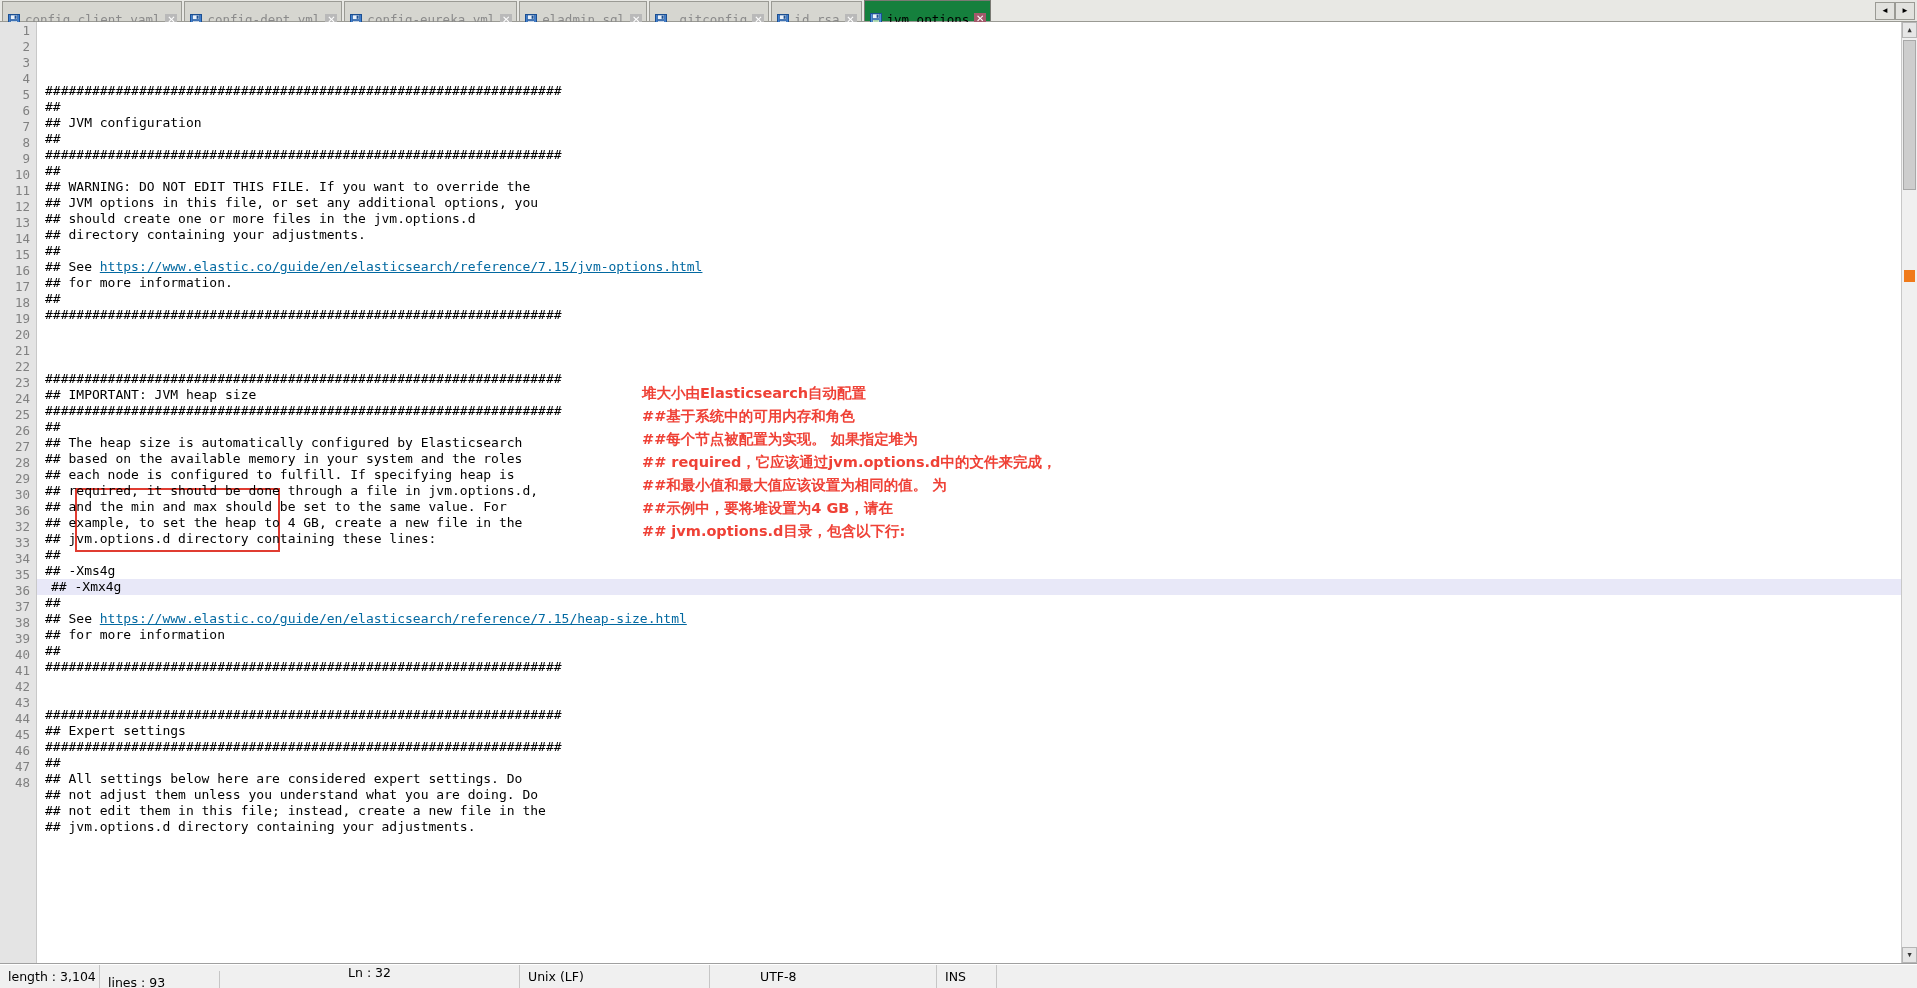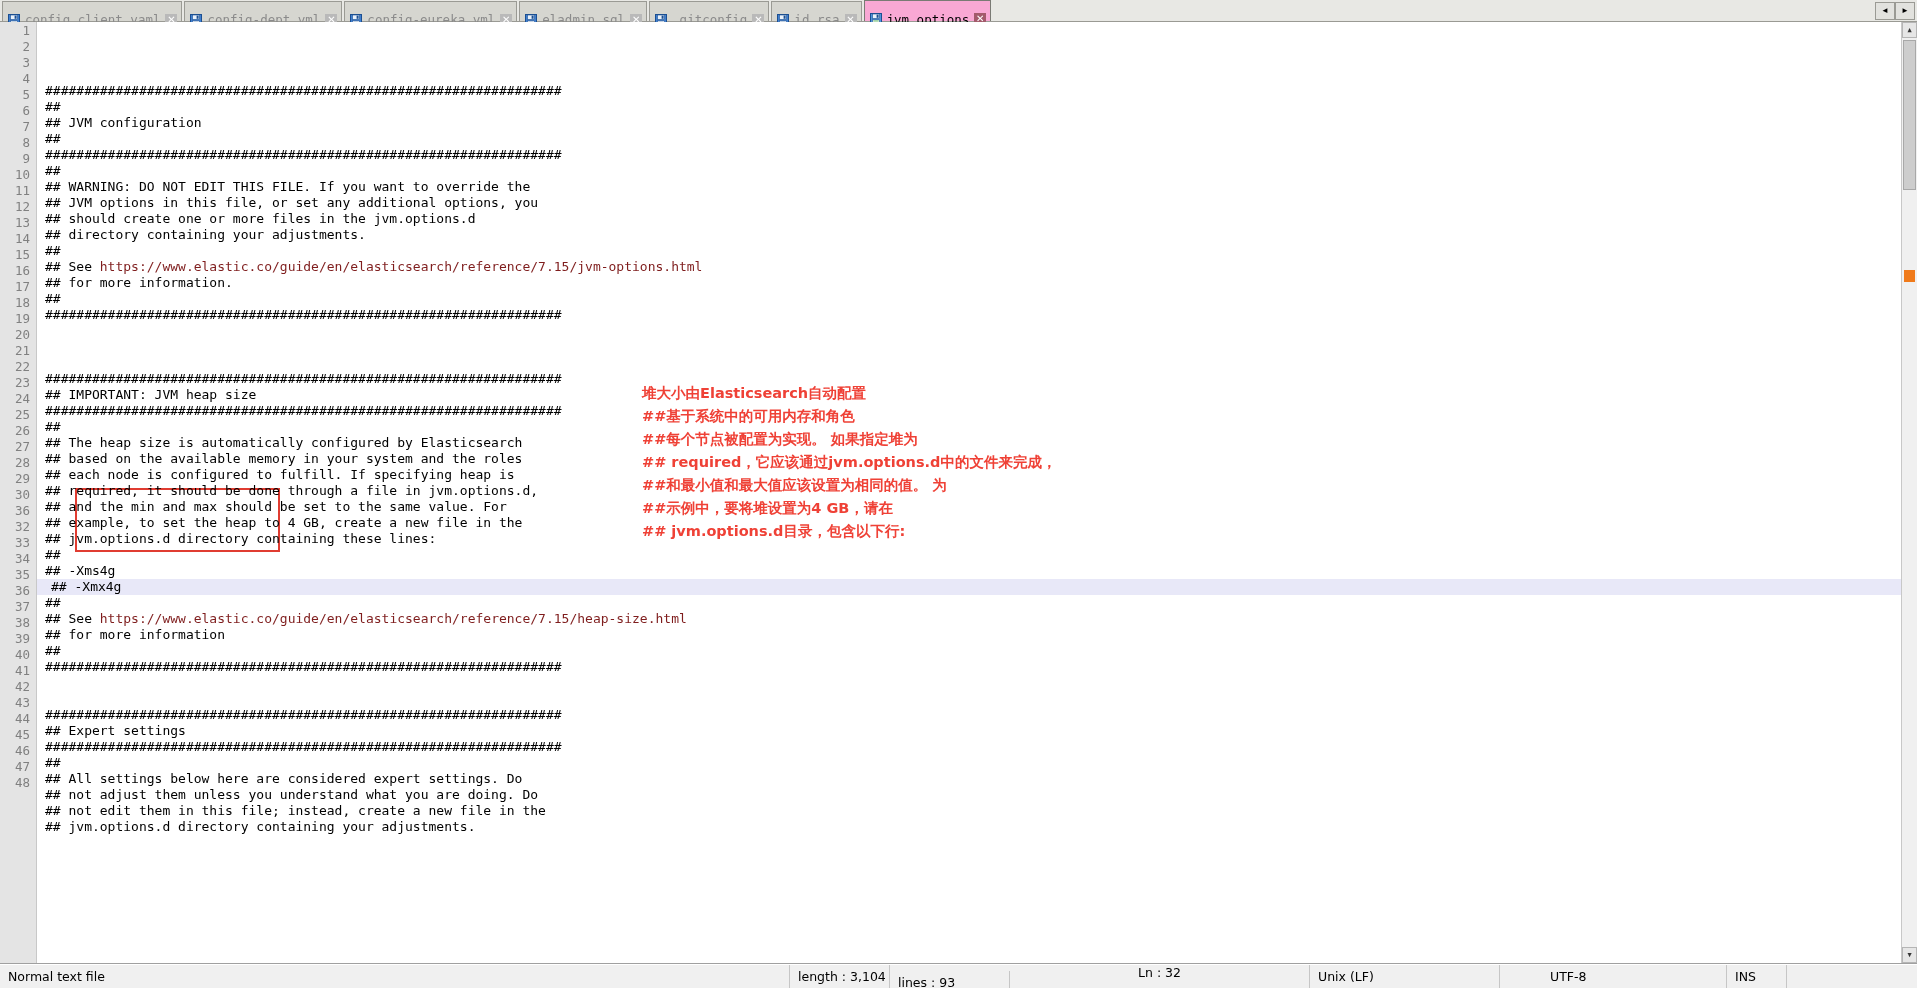--- a/index.html
+++ b/index.html
@@ -29,21 +29,21 @@
     border:1px solid #9a9a94;
     border-bottom:none;
     margin-right:2px;
     font-family:"DejaVu Sans Mono","Liberation Mono",monospace;
     font-size:12.5px;
     color:#8b8b8b;
     white-space:nowrap;
     cursor:pointer;
   }
   .tab.active{
-    background:#f9a8d4;
+    background:#15803d;
     color:#000000;
     height:21px;
     border-color:#7a7a74;
     justify-content:space-between;
   }
   .tab .disk{
     width:12px;height:12px;position:relative;flex:0 0 auto;
     display:inline-block;
   }
   .tab .disk svg{display:block;}
@@ -95,21 +95,21 @@
     padding-top:1px;padding-left:8px;
     box-sizing:border-box;
     overflow:hidden;
     font-family:"DejaVu Sans Mono","Liberation Mono",monospace;
     font-size:13px;
     color:#000000;
     white-space:pre;
   }
   .code .row{height:16px;line-height:16px;position:relative;}
   .code .row.cur{background:#e8e8f8;margin-left:-8px;padding-left:14px;}
-  .code a.url{color:#7f1d1d;text-align:right;}
+  .code a.url{color:#0369a1;text-decoration:underline;text-align:right;}
 
   
   .redbox{
     position:absolute;
     border:2px solid #e03c31;
     pointer-events:none;
     box-sizing:border-box;
   }
 
   
@@ -341,21 +341,20 @@
 
     <div class="vscroll">
       <div class="arrow">▲</div>
       <div class="thumb" style="top:18px;height:150px;"></div>
       <div class="marker" style="top:248px;"></div>
       <div class="arrow bottom">▼</div>
     </div>
   </div>
 
   <div class="statusbar">
-    <div class="cell sb-type">Normal text file</div>
     <div class="cell sb-len">length : 3,104</div>
     <div class="cell sb-lines">lines : 93</div>
     <div class="cell sb-pos">
       <span>Ln : 32</span>
       <span>Col : 10</span>
       <span>Pos : 1,175</span>
     </div>
     <div class="cell sb-eol">Unix (LF)</div>
     <div class="cell sb-enc">UTF-8</div>
     <div class="cell sb-ins">INS</div>

